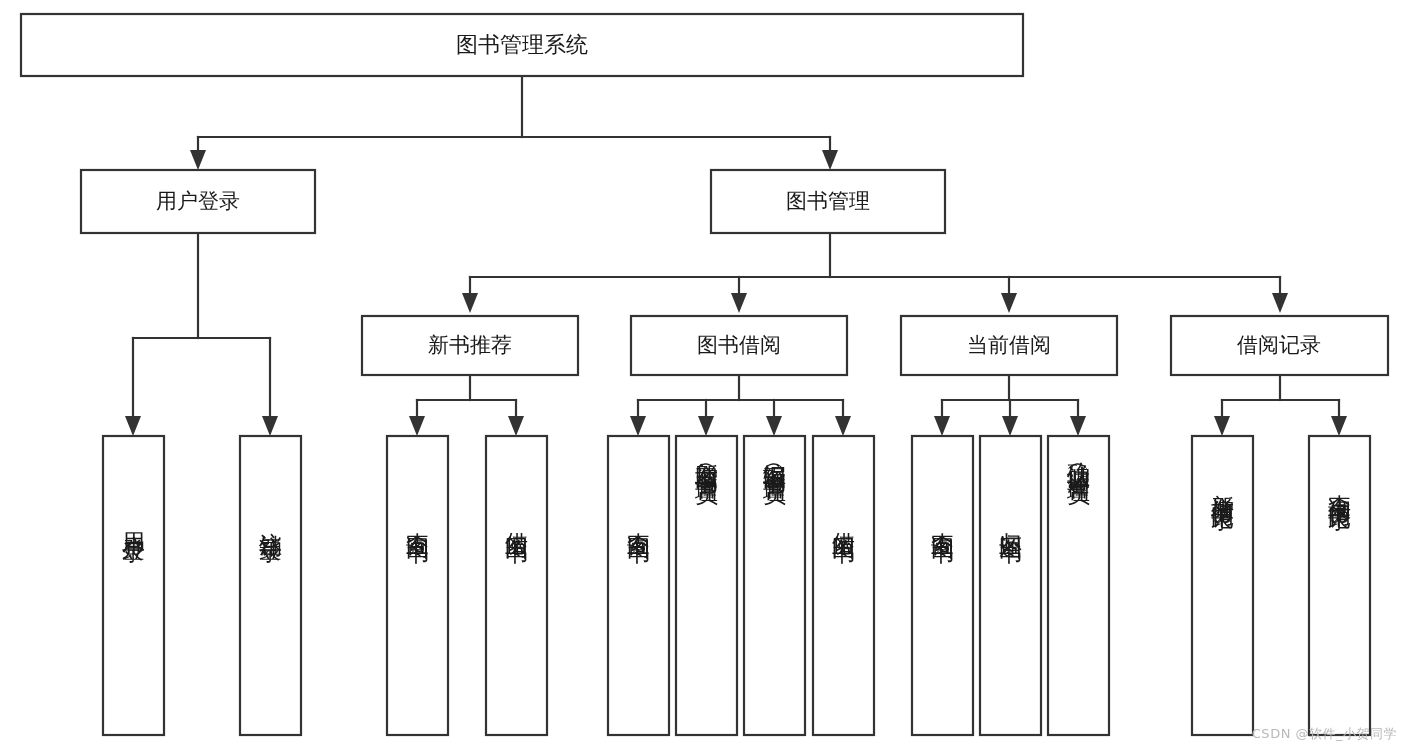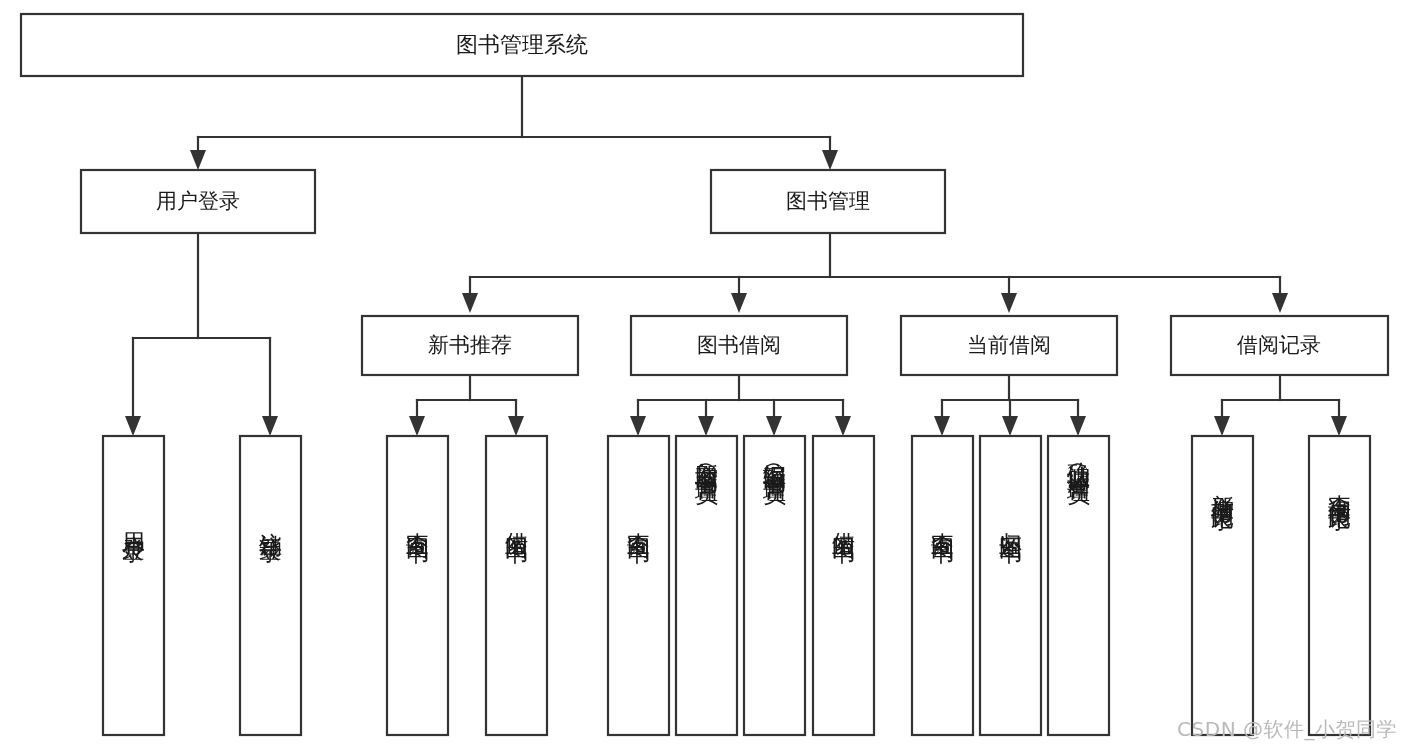--- a/index.html
+++ b/index.html
@@ -66,21 +66,21 @@
     line-height: 1;
     letter-spacing: 3px;
     color: #1a1a1a;
     white-space: nowrap;
   }
   .watermark {
     position: absolute;
     right: 8px;
     bottom: 4px;
     font-family: "DejaVu Sans", "Liberation Sans", sans-serif;
-    font-size: 20px;
+    font-size: 13px;
     color: #b9b9b9;
     letter-spacing: 0.5px;
     white-space: nowrap;
   }
 </style>
 </head>
 <body>
 
 <div id="diagram-root">
 

